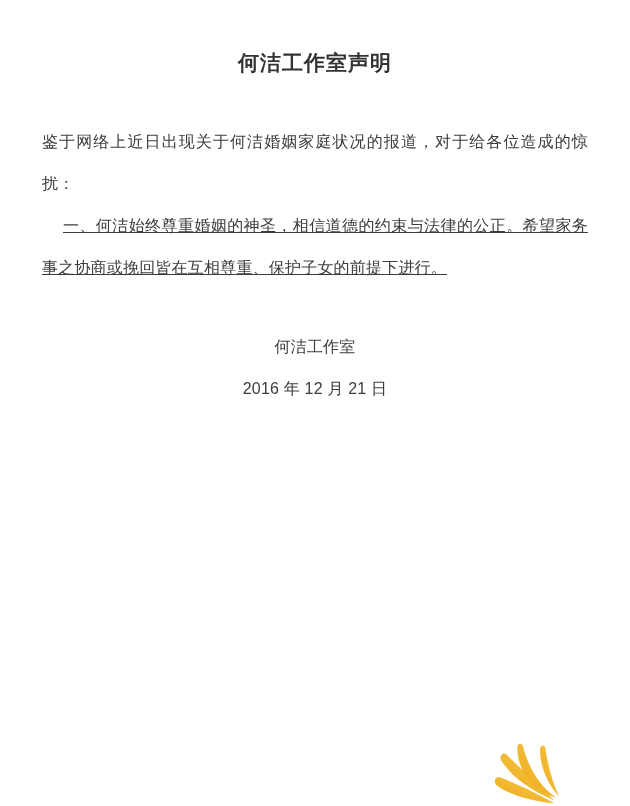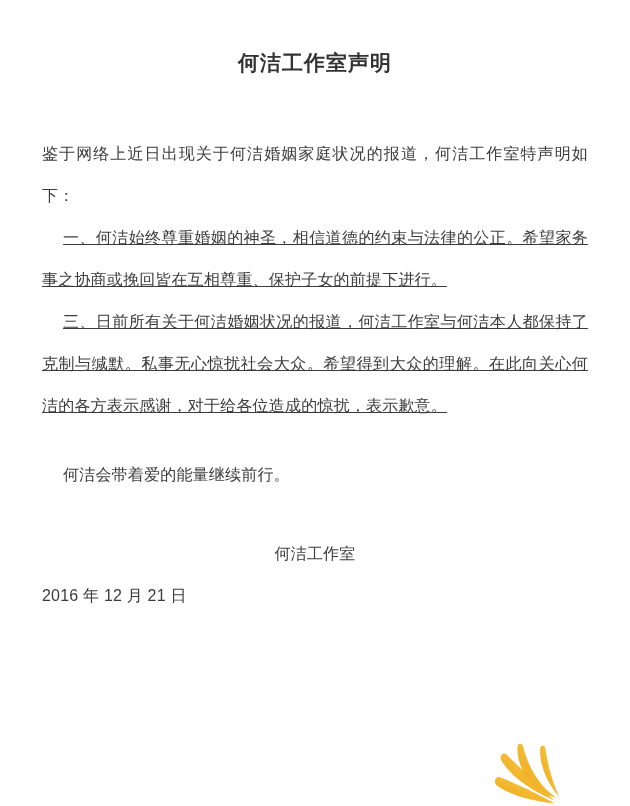--- a/index.html
+++ b/index.html
@@ -11,21 +11,21 @@
     height: 806px;
     background: #ffffff;
     position: relative;
     overflow: hidden;
     font-family: "Liberation Sans", "DejaVu Sans", sans-serif;
   }
   .page {
     padding: 48px 42px 0 42px;
   }
   .title {
-    margin: 0 0 55px 0;
+    margin: 0 0 43px 0;
     font-size: 21px;
     line-height: 30px;
     font-weight: 700;
     text-align: center;
     color: #333333;
     letter-spacing: 1px;
   }
   .para {
     margin: 0;
     font-size: 16px;
@@ -42,44 +42,42 @@
   .para.closing {
     margin-top: 27px;
     text-indent: 21px;
     text-align: left;
   }
   .para.signature {
     margin-top: 37px;
     text-align: center;
   }
   .para.date {
-    text-align: left;
+    text-align: center;
   }
   .logo {
     position: absolute;
     right: 50px;
     bottom: 0;
     width: 90px;
     height: 66px;
   }
 </style>
 </head>
 <body>
 
 <div class="page">
   <h1 class="title">何洁工作室声明</h1>
 
-  <p class="para intro">鉴于网络上近日出现关于何洁婚姻家庭状况的报道，何洁工作室特声明如下：</p>
+  <p class="para intro">鉴于网络上近日出现关于何洁婚姻家庭状况的报道，对于给各位造成的惊扰：</p>
 
   <p class="para indent">一、何洁始终尊重婚姻的神圣，相信道德的约束与法律的公正。希望家务事之协商或挽回皆在互相尊重、保护子女的前提下进行。</p>
 
 
-  <p class="para indent">三、日前所有关于何洁婚姻状况的报道，何洁工作室与何洁本人都保持了克制与缄默。私事无心惊扰社会大众。希望得到大众的理解。在此向关心何洁的各方表示感谢，对于给各位造成的惊扰，表示歉意。</p>
 
-  <p class="para closing">何洁会带着爱的能量继续前行。</p>
 
   <p class="para signature">何洁工作室</p>
 
   <p class="para date">2016 年 12 月 21 日</p>
 </div>
 
 <svg class="logo" viewBox="0 0 95 68" xmlns="http://www.w3.org/2000/svg">
   <defs>
     <linearGradient id="goldGrad" x1="0" y1="1" x2="1" y2="0">
       <stop offset="0" stop-color="#EDA30F"></stop>

